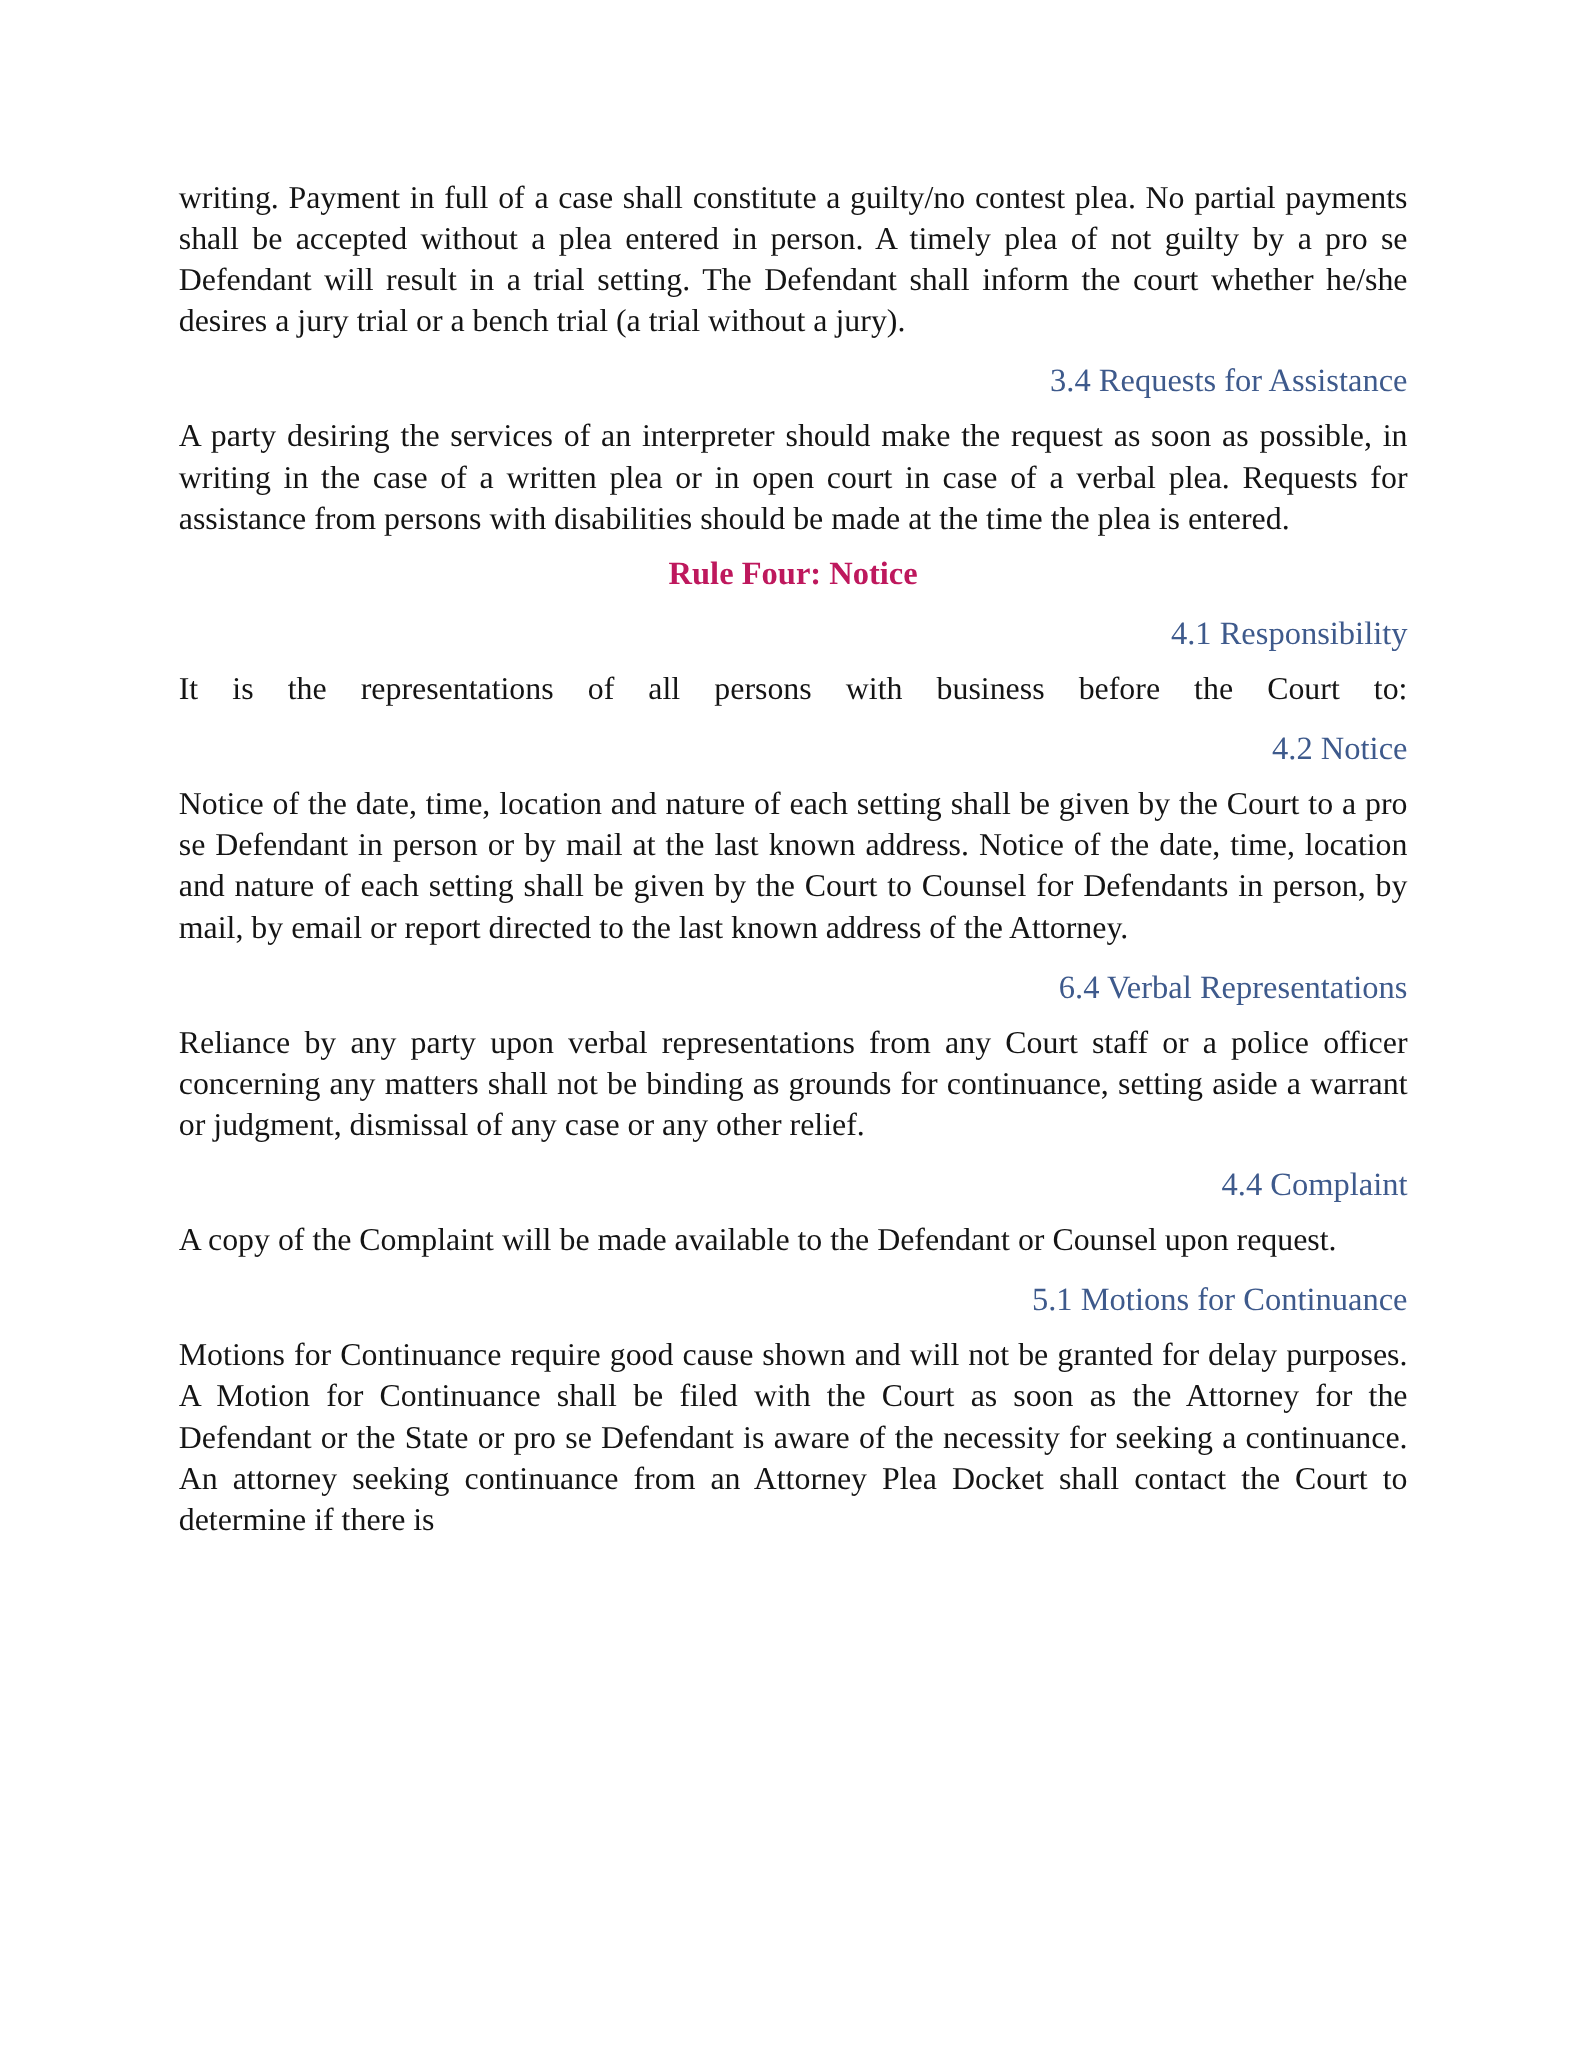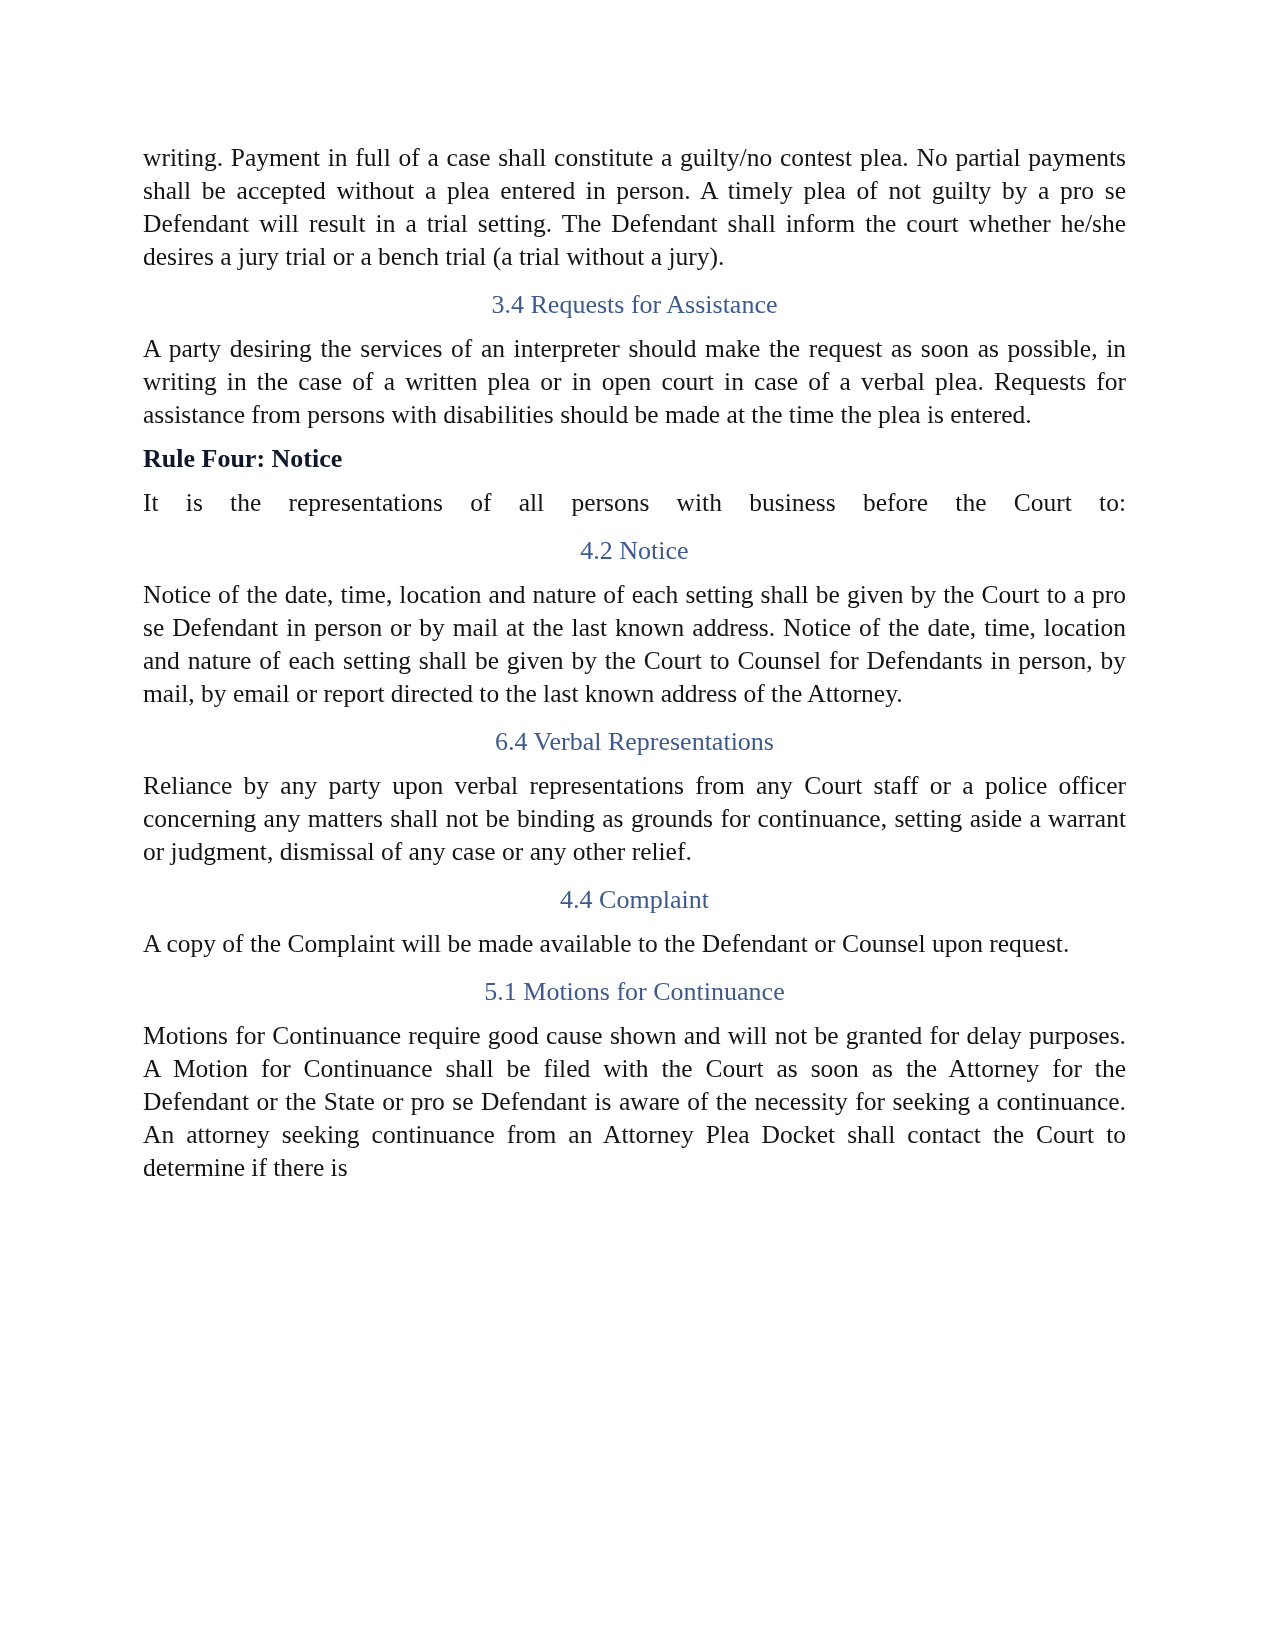--- a/index.html
+++ b/index.html
@@ -29,45 +29,46 @@
   .jline {
     text-align: justify;
     text-align-last: justify;
   }
   .section-heading {
     margin: 15px 0 11px 0;
     font-size: 26px;
     line-height: 33px;
     font-weight: normal;
     color: #3e5a8c;
-    text-align: center;
+    text-align: right;
   }
   .rule-heading {
     margin: 9px 0 11px 0;
     font-size: 26px;
     line-height: 33px;
     font-weight: bold;
-    color: #0f172a;
-    text-align: left;
+    color: #be185d;
+    text-align: center;
   }
 </style>
 </head>
 <body>
 
 <div class="page">
 
   <p class="para">writing. Payment in full of a case shall constitute a guilty/no contest plea. No partial payments shall be accepted without a plea entered in person. A timely plea of not guilty by a pro se Defendant will result in a trial setting. The Defendant shall inform the court whether he/she desires a jury trial or a bench trial (a trial without a jury).</p>
 
 
   <h2 class="section-heading">3.4 Requests for Assistance</h2>
 
   <p class="para">A party desiring the services of an interpreter should make the request as soon as possible, in writing in the case of a written plea or in open court in case of a verbal plea. Requests for assistance from persons with disabilities should be made at the time the plea is entered.</p>
 
   <h1 class="rule-heading">Rule Four: Notice</h1>
 
+  <h2 class="section-heading">4.1 Responsibility</h2>
 
   <div class="para">
     <div class="jline">It is the representations of all persons with business before the Court to:</div>
   </div>
 
   <h2 class="section-heading">4.2 Notice</h2>
 
   <p class="para">Notice of the date, time, location and nature of each setting shall be given by the Court to a pro se Defendant in person or by mail at the last known address. Notice of the date, time, location and nature of each setting shall be given by the Court to Counsel for Defendants in person, by mail, by email or report directed to the last known address of the Attorney.</p>
 
   <h2 class="section-heading">6.4 Verbal Representations</h2>

